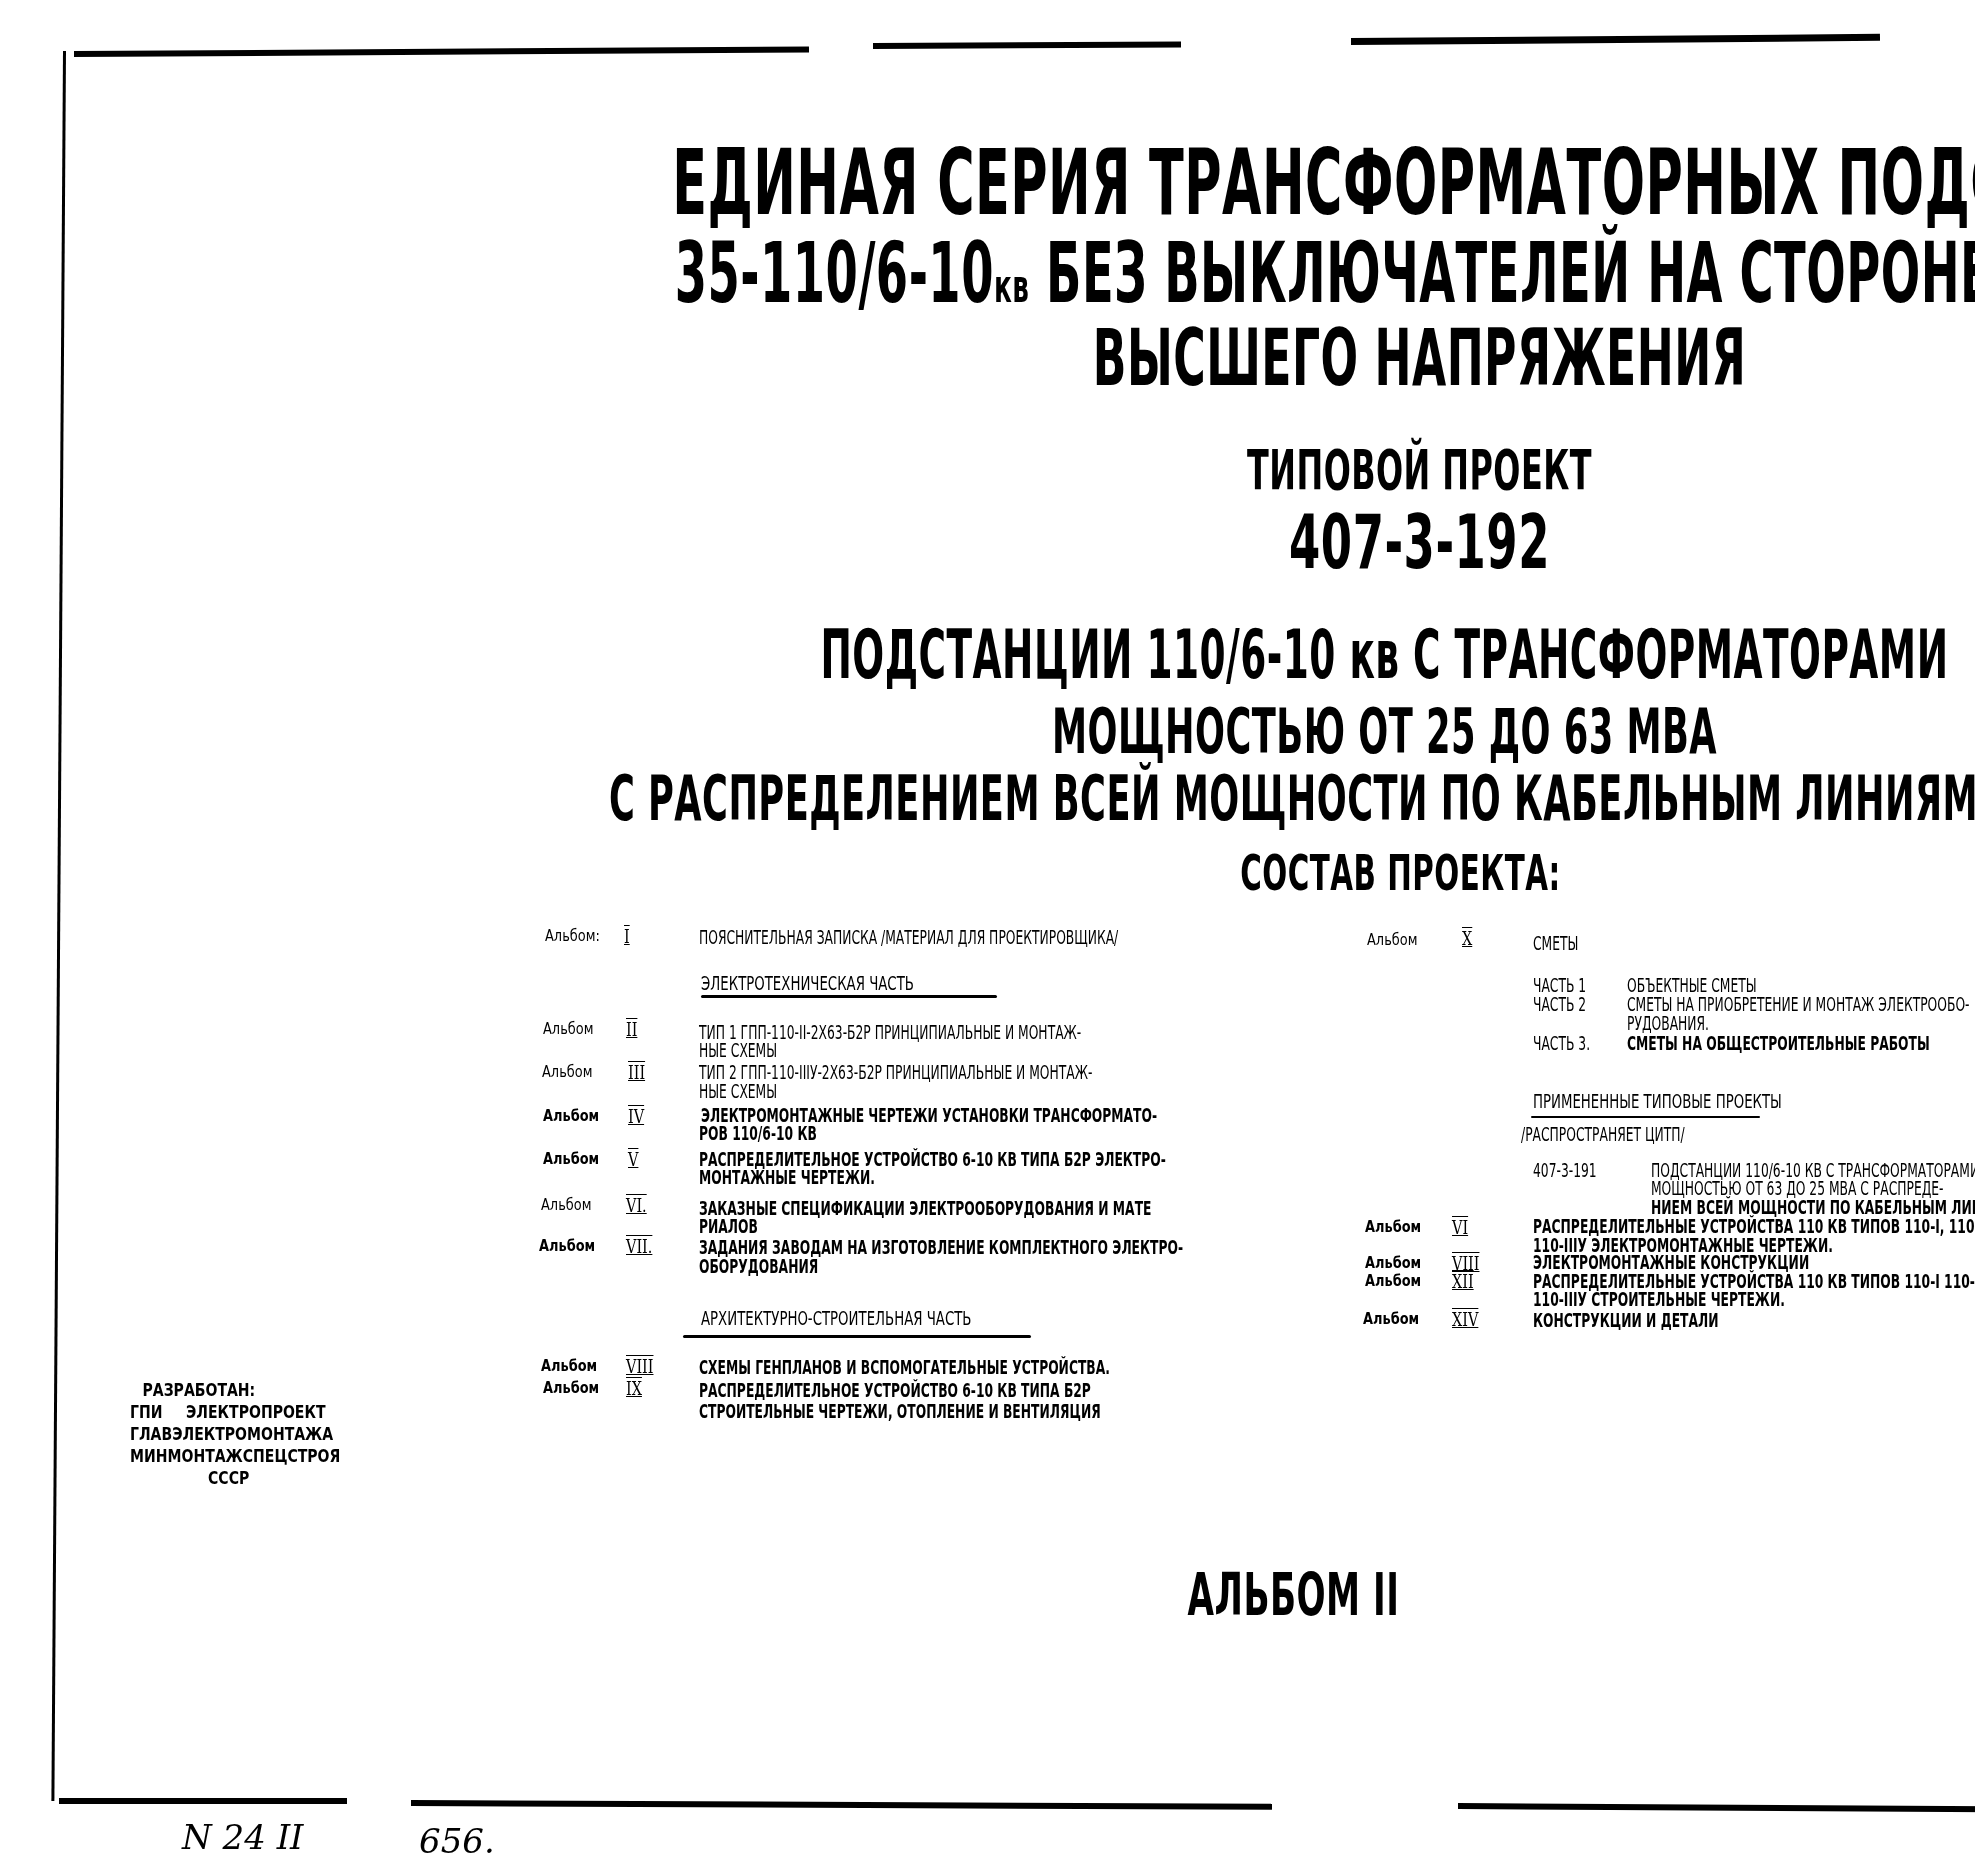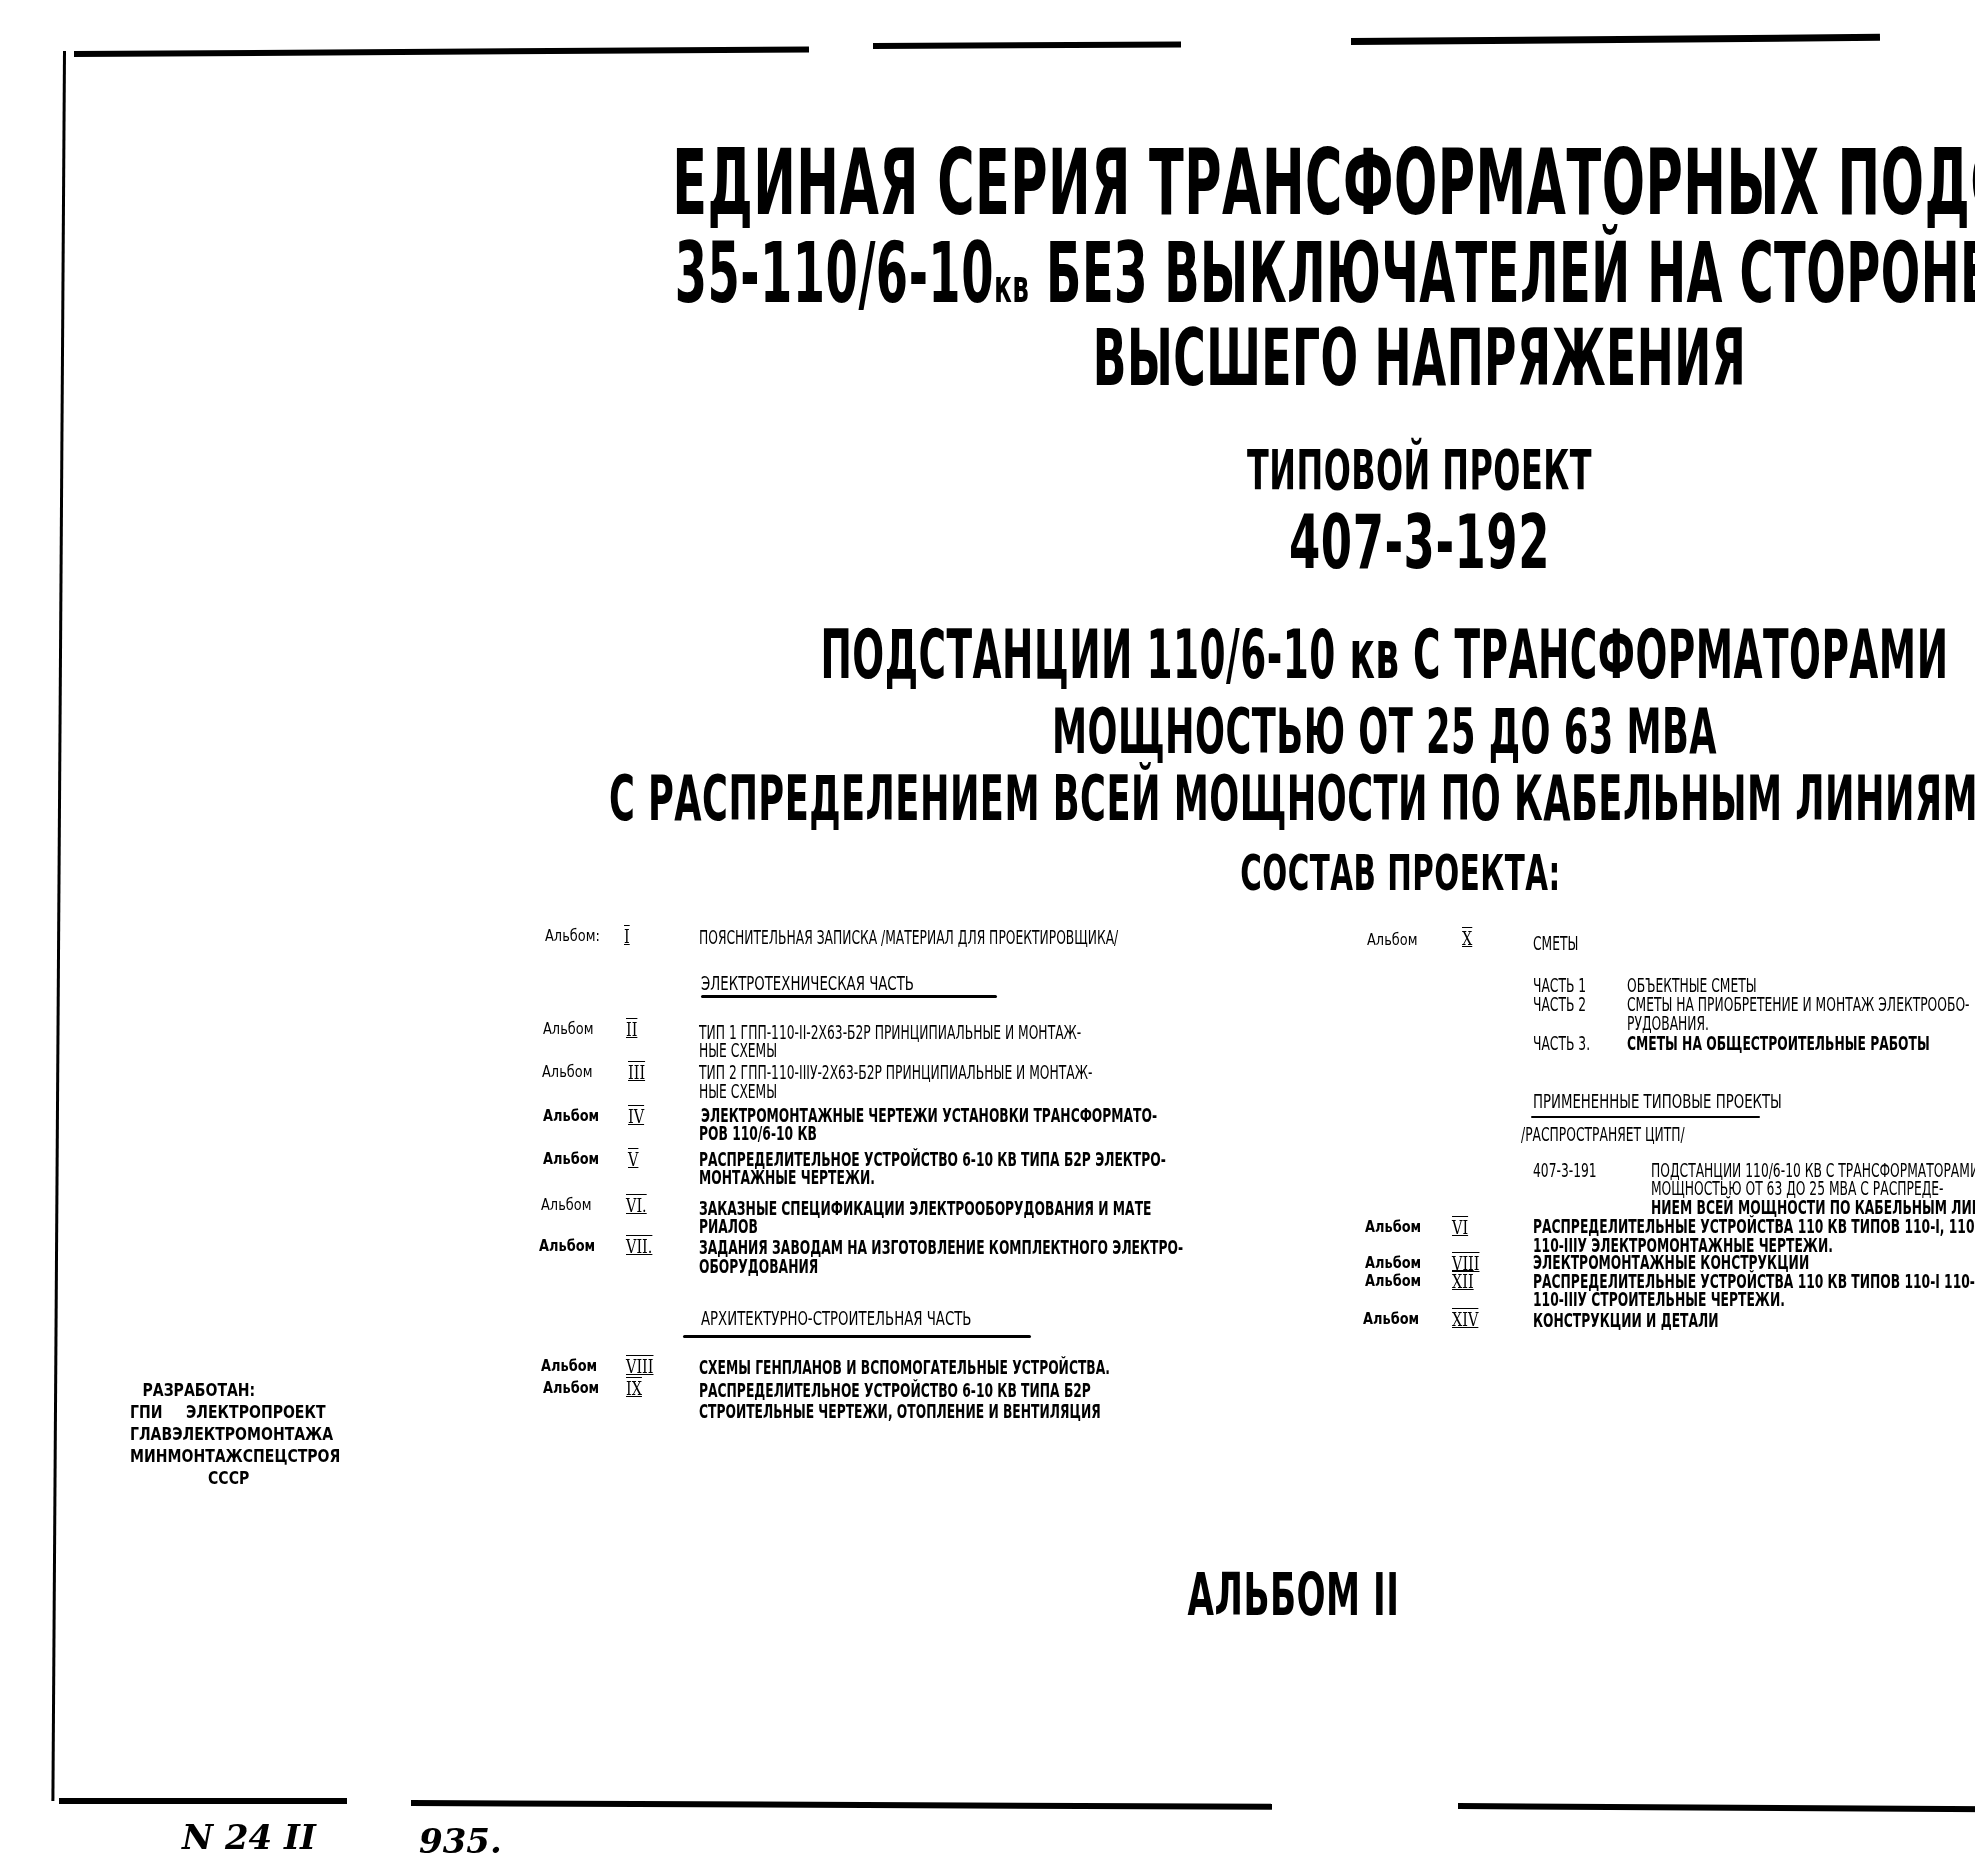--- a/index.html
+++ b/index.html
@@ -52,21 +52,21 @@
   .underline-bar { position: absolute; height: 3.2px; background: #000; border-radius: 1.6px; }
 
   .dev-block {
     position: absolute; left: 130px; top: 1379px; width: 253px;
     font-family: "DejaVu Sans", sans-serif; font-weight: bold; font-size: 18px;
     line-height: 22px; text-align: center; text-transform: uppercase;
     transform-origin: left top; transform: scaleX(0.78);
   }
   .handwritten {
     position: absolute; font-family: "DejaVu Serif", serif; font-style: italic;
-    font-weight: bold; font-size: 34px;
+    font-weight: normal; font-size: 34px;
   }
 </style>
 </head>
 <body>
 
 <div class="frame-line" style="left:74px; top:51px; width:735px; height:6.3px; transform: rotate(-0.35deg); transform-origin:left center;"></div>
 <div class="frame-line" style="left:873px; top:43px; width:308px; height:6.3px; transform: rotate(-0.3deg); transform-origin:left center;"></div>
 <div class="frame-line" style="left:1351px; top:38px; width:529px; height:7.1px; transform: rotate(-0.45deg); transform-origin:left center;"></div>
 
 <div class="frame-line" style="left:63px; top:51px; width:3.2px; height:1750px; transform: rotate(0.38deg); transform-origin:top center;"></div>
@@ -189,14 +189,14 @@
   <div style="text-align:left; padding-left:16px;">Разработан:</div>
   <div style="text-align:left; word-spacing:24px;">ГПИ Электропроект</div>
   <div style="text-align:left;">Главэлектромонтажа</div>
   <div style="text-align:left;">Минмонтажспецстроя</div>
   <div>СССР</div>
 </div>
 
 <div class="title t10">АЛЬБОМ II</div>
 
 <span class="handwritten" style="left:182px; top:1817px;">N 24 II</span>
-<span class="handwritten" style="left:419px; top:1821px;">935.</span>
+<span class="handwritten" style="left:419px; top:1821px;">656.</span>
 
 
 </body></html>

